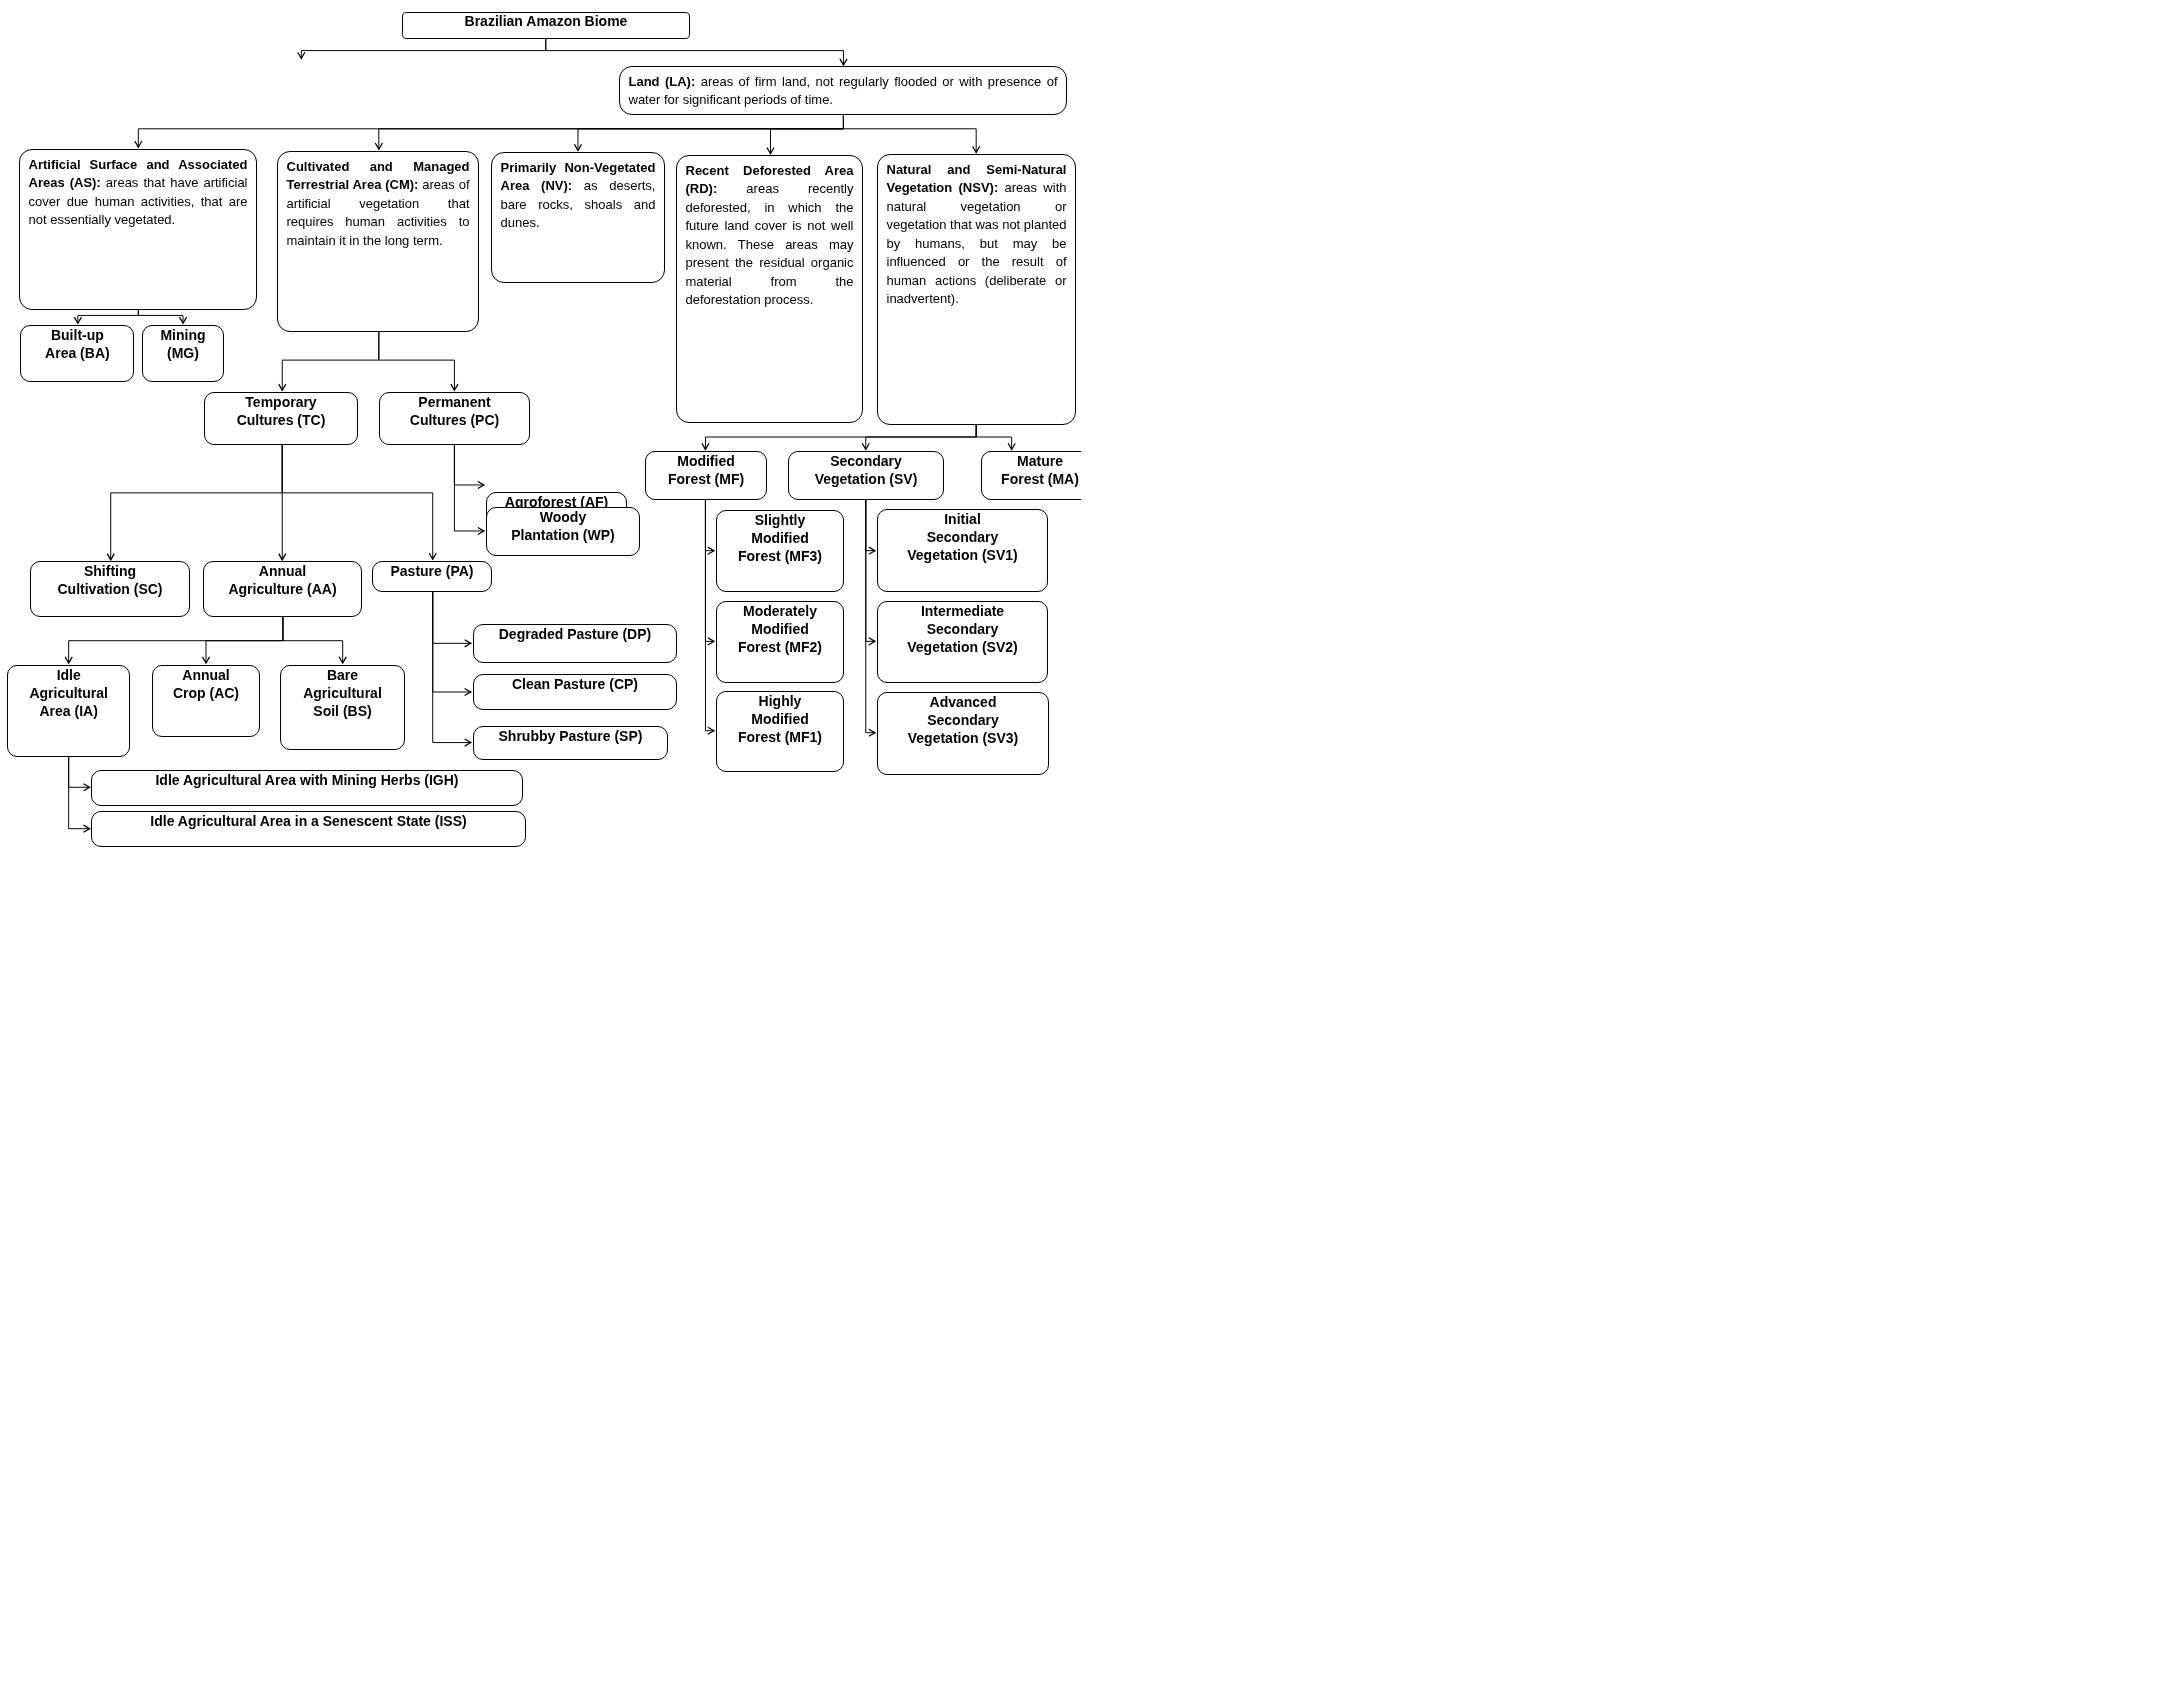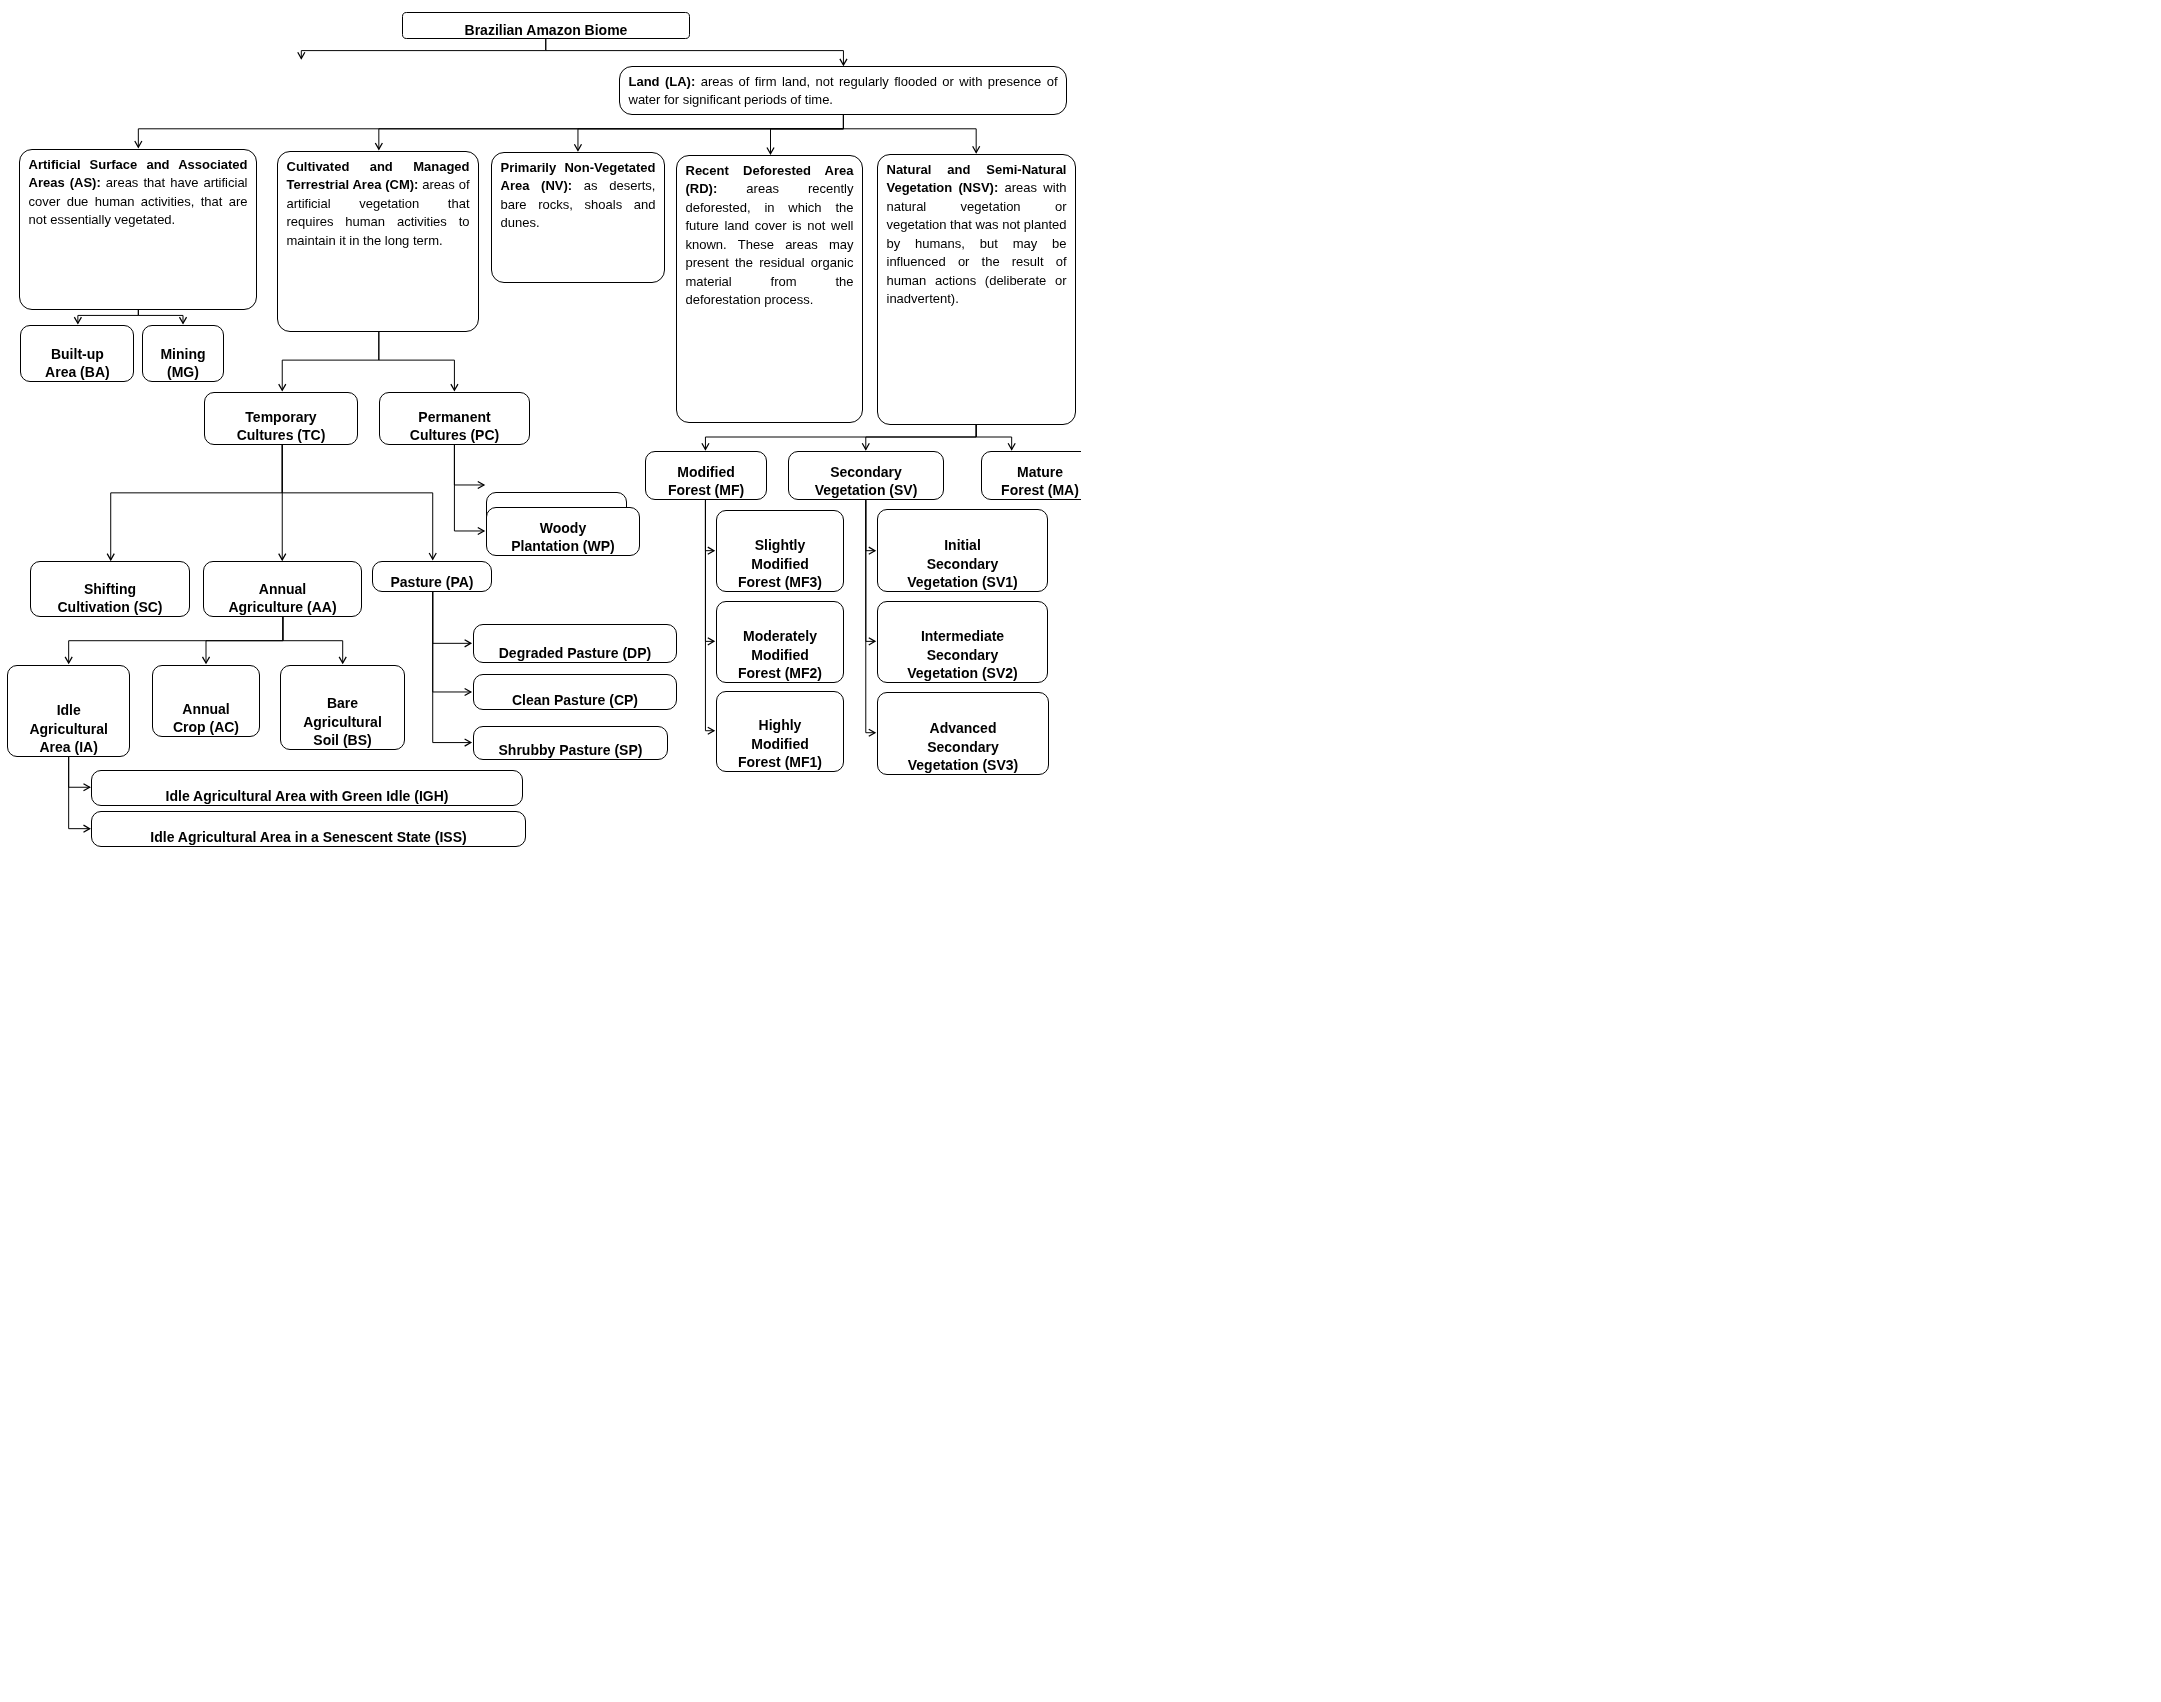--- a/index.html
+++ b/index.html
@@ -1,20 +1,20 @@
 <!DOCTYPE html>
 <html style="font-size:10.5px"><head>
 <meta charset="utf-8">
 <style>
   html,body{margin:0;padding:0;background:#ffffff;}
   body{font-family:"Liberation Sans","DejaVu Sans",sans-serif;color:#000;}
   .stage{position:relative;width:1081px;height:851px;background:#fff;overflow:hidden;}
   #edges{position:absolute;left:0;top:0;pointer-events:none;}
   .node{position:absolute;box-sizing:border-box;background:#fff;border:1.3px solid #000;
-        display:flex;align-items:flex-end;justify-content:center;}
+        display:flex;align-items:flex-start;justify-content:center;}
   .node.title{border-radius:4.6px;font-weight:bold;font-size:14px;text-align:center;}
   .node.desc{border-radius:13px;align-items:flex-start;justify-content:flex-start;
              padding:6px 8.5px;}
   .node.desc .desc-text{font-size:13px;line-height:1.42;text-align:justify;width:100%;}
   .node.desc b{font-weight:bold;}
   [data-name="node-af"],[data-name="node-la"]{border-radius:8px;align-items:center;}
   [data-name="node-af"] .desc-text,[data-name="node-la"] .desc-text{font-size:14px;line-height:1.4;}
   [data-name="node-rd"] .desc-text,[data-name="node-nsv"] .desc-text{line-height:1.55;}
   [data-name="node-nv"] .desc-text{line-height:1.55;}
   [data-name="node-as"] .desc-text,[data-name="node-cm"] .desc-text{line-height:1.5;}
@@ -152,21 +152,21 @@
     <div class="node leaf" data-name="node-ac" style="left: 152px; top: 665px; width: 108px; height: 72px;">
       <span class="label" data-name="node-ac-label">Annual
 Crop (AC)</span>
     </div>
     <div class="node leaf" data-name="node-bs" style="left: 280px; top: 665px; width: 125px; height: 85px;">
       <span class="label" data-name="node-bs-label">Bare
 Agricultural
 Soil (BS)</span>
     </div>
     <div class="node leaf" data-name="node-igh" style="left: 91px; top: 770px; width: 432px; height: 36px;">
-      <span class="label" data-name="node-igh-label">Idle Agricultural Area  with Green Idle (IGH)</span>
+      <span class="label" data-name="node-igh-label">Idle Agricultural Area  with Mining Herbs (IGH)</span>
     </div>
     <div class="node leaf" data-name="node-iss" style="left: 91px; top: 811px; width: 435px; height: 36px;">
       <span class="label" data-name="node-iss-label">Idle Agricultural Area in a Senescent State (ISS)</span>
     </div>
     <div class="node leaf" data-name="node-mf3" style="left: 716px; top: 510px; width: 128px; height: 82px;">
       <span class="label" data-name="node-mf3-label">Slightly
 Modified
 Forest (MF3)</span>
     </div>
     <div class="node leaf" data-name="node-sv1" style="left: 877px; top: 509px; width: 171px; height: 83px;">

